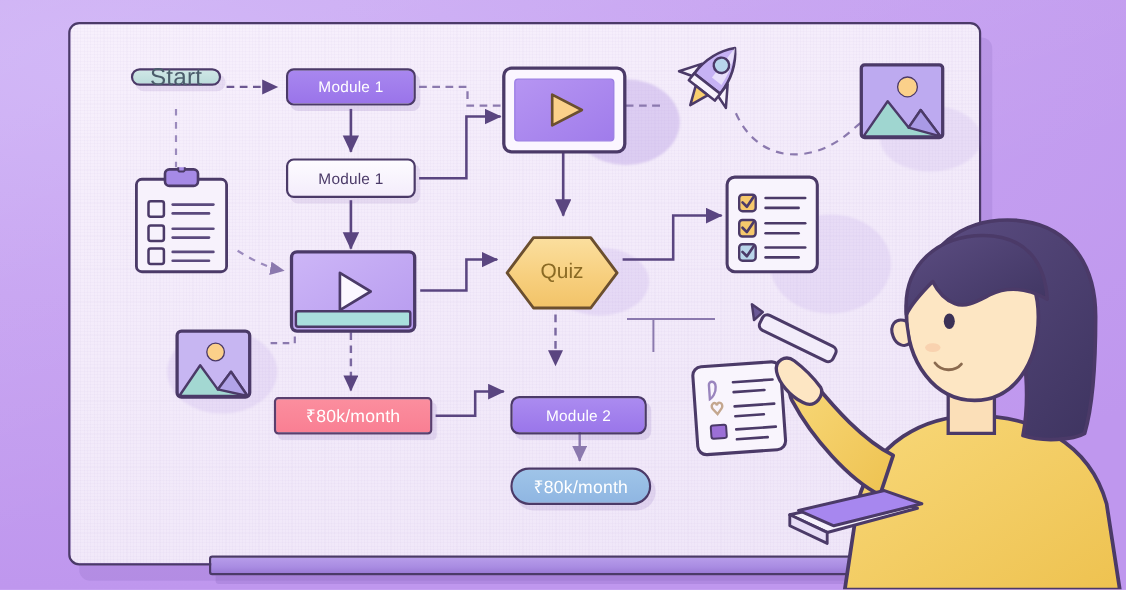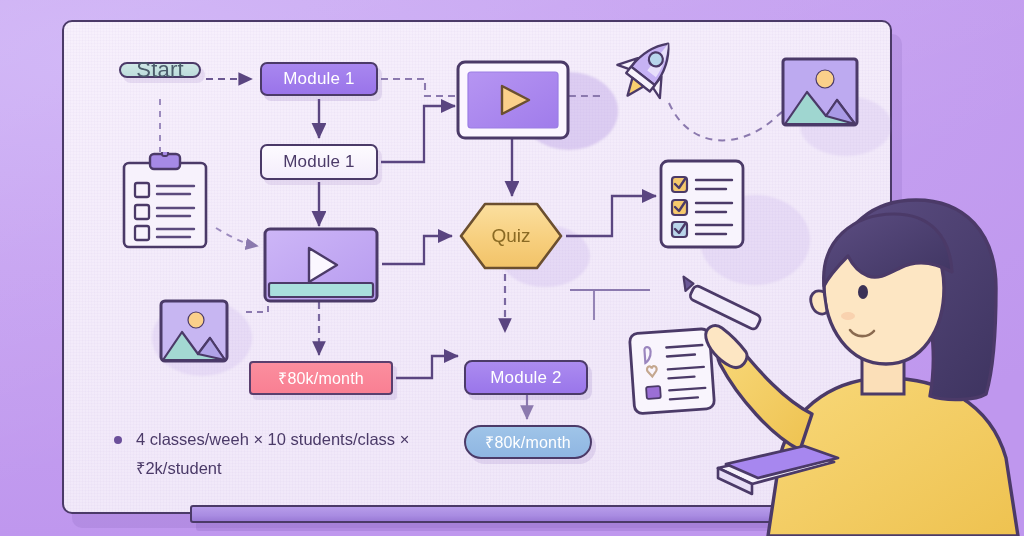--- a/index.html
+++ b/index.html
@@ -40,21 +40,21 @@
   }
   .tray-leg{position:absolute;left:232px;top:420px;width:4px;height:92px;
     background:#4b3a68;border-radius:2px;}
 
   
   .blob{position:absolute;border-radius:50%;background:rgba(166,131,223,.30);filter:blur(1px);}
 
   
   .node{position:absolute;display:flex;align-items:center;justify-content:center;
     border:2.5px solid #4b3a68;box-sizing:border-box;color:#fff;
-    font-size:17px;letter-spacing:.2px;}
+    font-size:14px;letter-spacing:.2px;}
   .node-start{
     left:119px;top:62px;width:82px;height:16px;border-radius:20px;
     background:linear-gradient(180deg,#cfe7e6 0%,#bcdcdb 100%);
     color:#4b5c6b;font-size:22px;
     box-shadow:4px 5px 0 rgba(120,85,175,.13);
   }
   .node-mod1a{
     left:260px;top:62px;width:118px;height:34px;border-radius:7px;
     background:linear-gradient(180deg,#a887ef 0%,#9a74ea 100%);
     color:#ffffff;box-shadow:4px 5px 0 rgba(120,85,175,.16);
@@ -76,21 +76,21 @@
     box-shadow:4px 5px 0 rgba(120,85,175,.14);
   }
   .node-price-blue{
     left:464px;top:425px;width:128px;height:34px;border-radius:18px;
     background:linear-gradient(180deg,#9fc4e8 0%,#8fb6e2 100%);
     color:#fff;font-size:16px;
     box-shadow:4px 5px 0 rgba(120,85,175,.14);
   }
 
   
-  .node-quiz{position:absolute;left:458px;top:201px;width:106px;height:70px;}
+  .node-quiz{position:absolute;left:458px;top:213px;width:106px;height:70px;}
   .node-quiz .hex-label{
     position:absolute;inset:0;display:flex;align-items:center;justify-content:center;
     color:#8a6a24;font-size:19px;pointer-events:none;
   }
 
   
   svg.flow{position:absolute;left:0;top:0;width:1024px;height:536px;overflow:visible;}
 
   
   .card{position:absolute;}
@@ -381,19 +381,14 @@
   </div>
 
   <div class="card" style="left:712px;top:440px;">
     <svg width="128" height="66" viewBox="0 0 128 66" xmlns="http://www.w3.org/2000/svg">
       <path d="M6,28 L86,10 L122,22 L40,44 Z" fill="#f5f1fb" stroke="#4b3a68" stroke-width="2.8" stroke-linejoin="round"></path>
       <path d="M14,24 L92,6 L126,18 L46,38 Z" fill="#a787ef" stroke="#4b3a68" stroke-width="2.8" stroke-linejoin="round"></path>
       <path d="M6,28 L6,38 L40,54 L40,44 Z" fill="#e7ddf6" stroke="#4b3a68" stroke-width="2.6" stroke-linejoin="round"></path>
     </svg>
   </div>
 
-  <div class="bullets">
-    <span class="dot"></span>
-    <span class="btxt">4 classes/weeh × 10 students/class ×</span>
-    <span class="btxt">₹2k/student</span>
-  </div>
 
 </div>
 
 </body></html>

